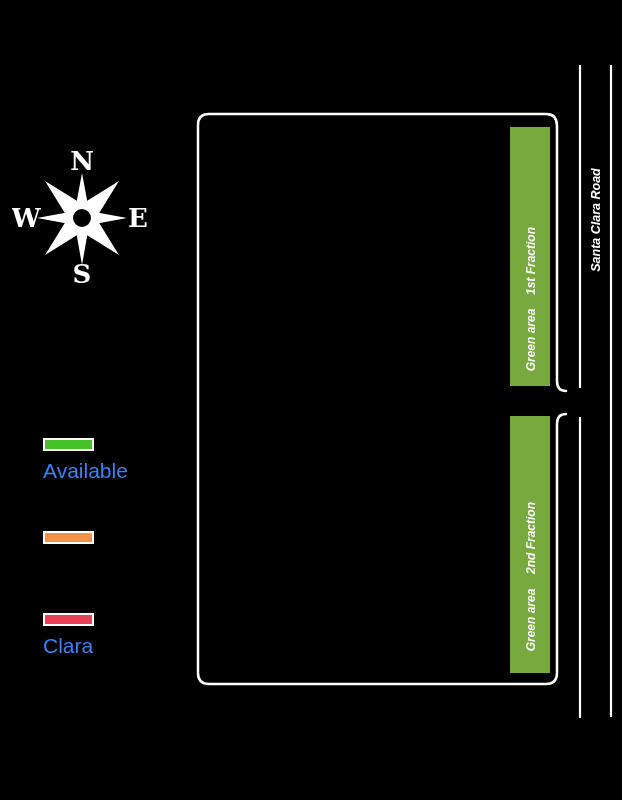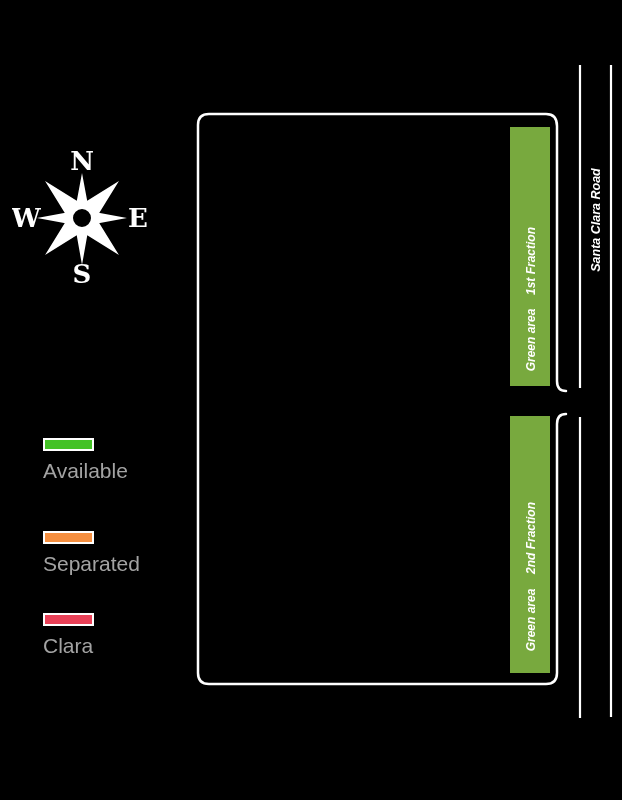--- a/index.html
+++ b/index.html
@@ -40,21 +40,21 @@
     position: absolute;
     left: 43px;
   }
   .legend-swatch {
     width: 47px;
     height: 9px;
     border: 2px solid #ffffff;
   }
   .legend-label {
     margin-top: 8px;
-    color: #a3a3a3;
+    color: #3b82f6;
     font-size: 21px;
     line-height: 1.1;
     white-space: nowrap;
   }
   
   .mapsvg {
     position: absolute;
     left: 0;
     top: 0;
   }
@@ -103,21 +103,20 @@
     <text x="0" y="65">S</text>
     <text x="-56" y="9">W</text>
   </svg>
 
   <div class="legend-item" style="top:438px">
     <div class="legend-swatch" style="background-color: rgb(68, 194, 38);"></div>
     <div class="legend-label">Available</div>
   </div>
   <div class="legend-item" style="top:531px">
     <div class="legend-swatch" style="background-color: rgb(246, 143, 64);"></div>
-    <div class="legend-label">Separated</div>
   </div>
   <div class="legend-item" style="top:613px">
     <div class="legend-swatch" style="background-color: rgb(233, 64, 87);"></div>
     <div class="legend-label">Clara</div>
   </div>
 
   <svg class="mapsvg" width="622" height="800" viewBox="0 0 622 800">
 
     <path class="boundary" d="M 566 391
          Q 557 391 557 381

